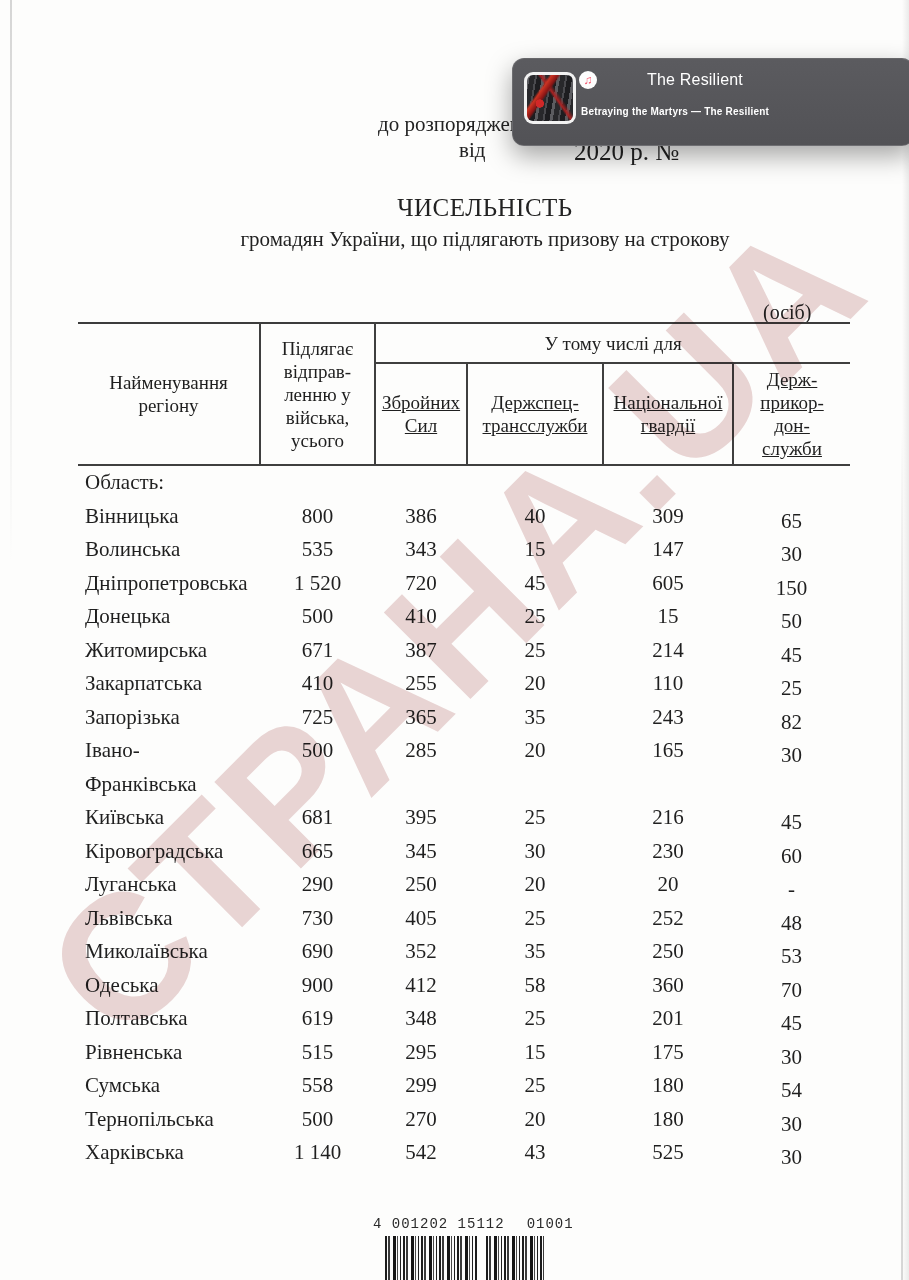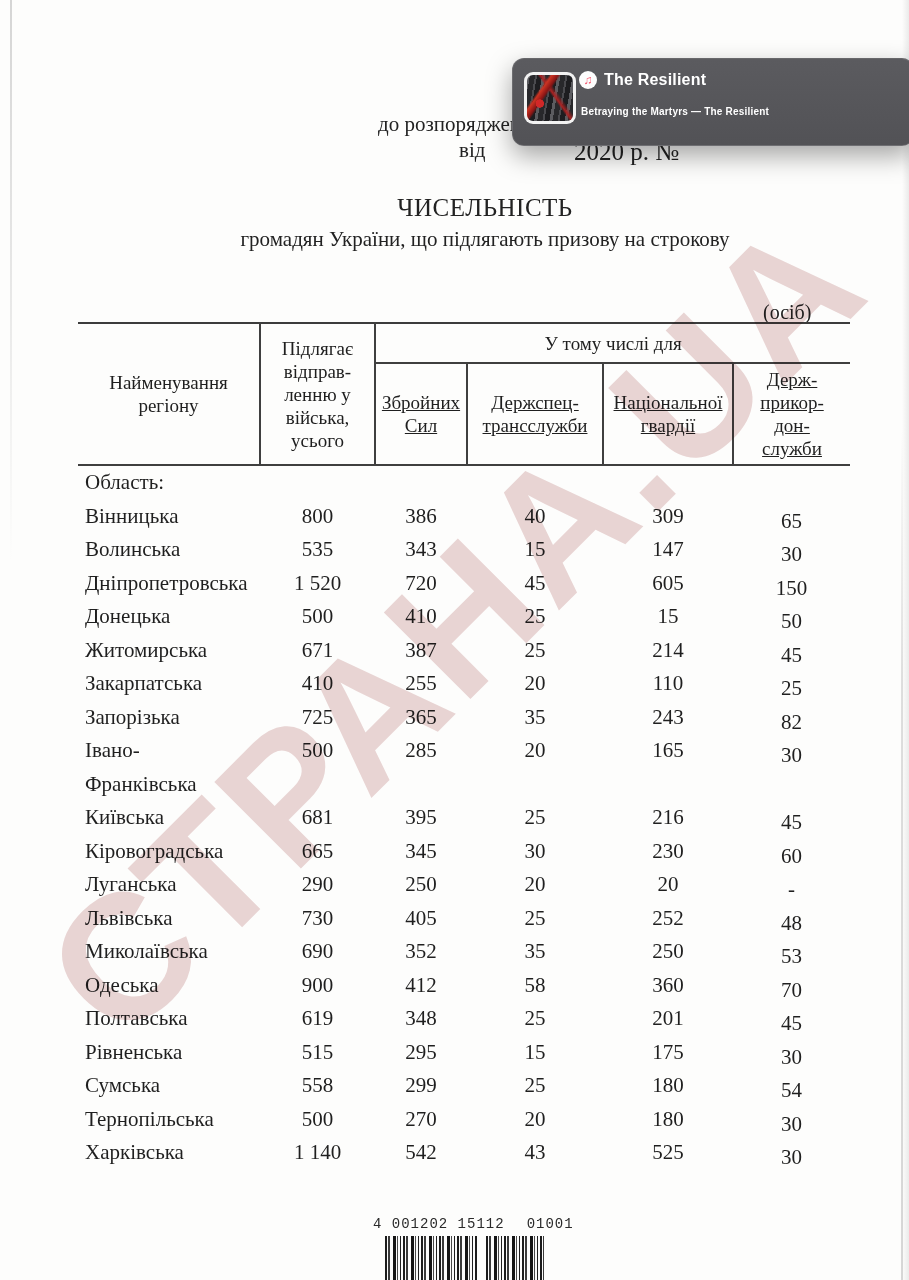--- a/index.html
+++ b/index.html
@@ -88,22 +88,22 @@
       linear-gradient(55deg,rgba(0,0,0,0) 54%,#a22 58%,rgba(0,0,0,0) 65%),
       repeating-linear-gradient(100deg,#5c5c60 0 3px,#28282b 3px 8px,#4a4a4e 8px 10px,#1d1d20 10px 15px);
   }
   .notif-body{position:absolute;left:66px;top:12px;right:10px;}
   .notif-title-row{display:flex;align-items:center;gap:7px;}
   .am-icon{
     width:18px;height:18px;border-radius:50%;background:#fdfdfd;
     display:inline-flex;align-items:center;justify-content:center;
     font-size:12px;line-height:18px;color:#f3566d;flex:0 0 18px;
   }
-  .notif-title{font-size:16px;font-weight:bold;letter-spacing:.2px;
-    white-space:nowrap;overflow:hidden;}
+  .notif-title{font-size:16px;font-weight:normal;letter-spacing:.2px;
+    white-space:nowrap;overflow:hidden;margin-left:43px;}
   .notif-subtitle{margin-top:17px;margin-left:2px;font-size:10px;font-weight:bold;
     letter-spacing:.2px;white-space:nowrap;overflow:hidden;}
 </style>
 </head>
 <body>
 
 <div class="page">
 
   <div class="scan-line-left"></div>
   <div class="scan-line-right"></div>

